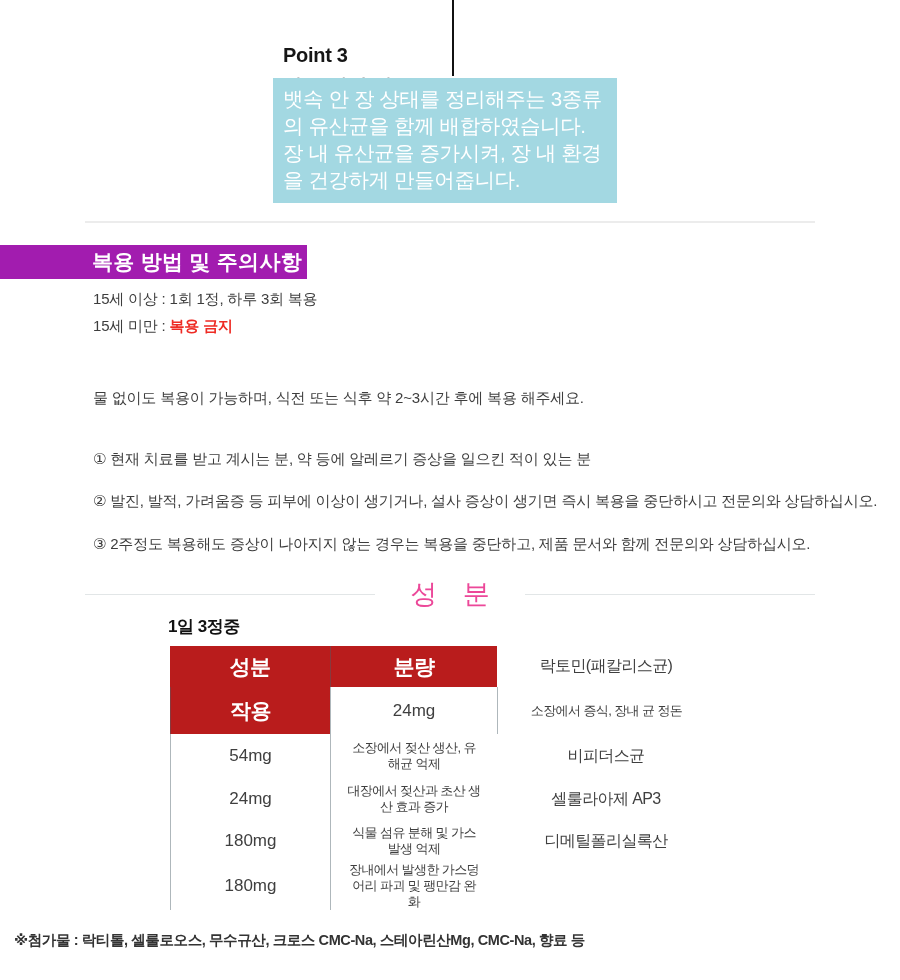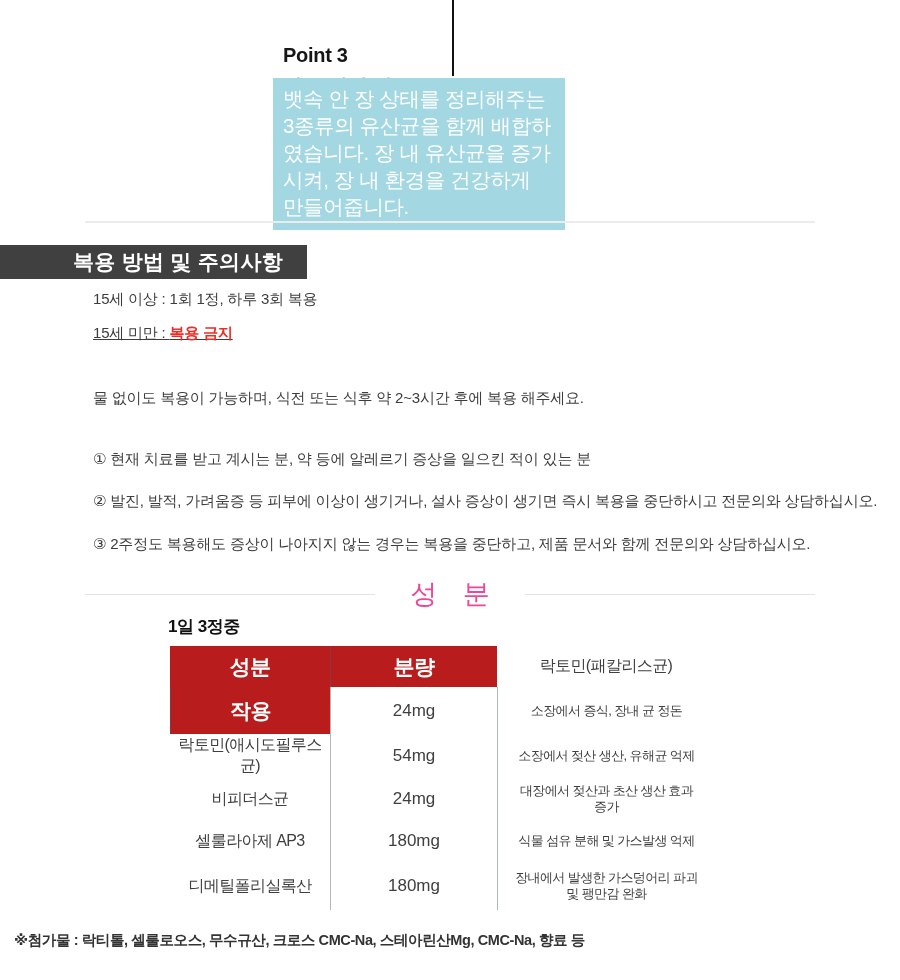--- a/index.html
+++ b/index.html
@@ -6,32 +6,32 @@
   .page{
     position:relative;width:900px;height:980px;background:#ffffff;overflow:hidden;
     font-family:"Liberation Sans","DejaVu Sans",sans-serif;color:#3d3d3d;
   }
   .abs{position:absolute;}
 
   
   .vline{left:452px;top:0;width:2px;height:76px;background:#111;}
   .point-head{left:283px;top:8px;font-size:20px;font-weight:bold;color:#161616;line-height:31px;letter-spacing:-0.3px;margin-top:32px;}
   .desc-box{
-    left:273px;top:78px;width:292px;box-sizing:border-box;
+    left:273px;top:78px;width:344px;box-sizing:border-box;
     background:#a3d8e2;color:#ffffff;
     padding:7px 10px 10px 10px;font-size:20.5px;line-height:27px;letter-spacing:-0.4px;
   }
 
   .divider1{left:85px;top:221px;width:730px;height:2px;background:#ececec;}
 
   
   .section-bar{
     left:0;top:245px;width:307px;height:34px;box-sizing:border-box;
-    background:#404040;color:#fff;font-size:21px;font-weight:bold;line-height:34px;
-    text-align:right;padding-right:24px;letter-spacing:0.3px;
+    background:#a21caf;color:#fff;font-size:21px;font-weight:bold;line-height:34px;
+    text-align:right;padding-right:5px;letter-spacing:0.3px;
   }
   .bodyline{left:93px;font-size:15px;letter-spacing:-0.2px;color:#3d3d3d;white-space:nowrap;}
   .red{color:#ee2b24;font-weight:bold;}
 
   
   .ing-divider{left:85px;top:576px;width:730px;display:flex;align-items:center;gap:26px;}
   .ing-divider .rule{flex:1;height:1px;background:#e2e6e7;}
   .ing-divider .label{
     font-size:27px;color:#ec4899;letter-spacing:9px;white-space:nowrap;
     padding-left:9px; 
@@ -74,21 +74,21 @@
 
   <div class="abs divider1"></div>
 
   <div class="abs section-bar">
     <span>복용 방법 및 주의사항</span>
   </div>
 
   <div class="abs bodyline" style="top:290px;">
     <span>15세 이상 : 1회 1정, 하루 3회 복용</span>
   </div>
-  <div class="abs bodyline" style="top:324px;text-decoration:underline;">
+  <div class="abs bodyline" style="top:317px;">
     <span>15세 미만 : </span><span class="red">복용 금지</span>
   </div>
   <div class="abs bodyline" style="top:389px;">
     <span>물 없이도 복용이 가능하며, 식전 또는 식후 약 2~3시간 후에 복용 해주세요.</span>
   </div>
 
   <div class="abs bodyline" style="top:450px;">
     <span>① 현재 치료를 받고 계시는 분, 약 등에 알레르기 증상을 일으킨 적이 있는 분</span>
   </div>
   <div class="abs bodyline" style="top:492px;">
@@ -108,21 +108,20 @@
 
   <div class="abs itable">
     <div class="cell th">성분</div>
     <div class="cell th c2">분량</div>
     <div class="cell td-ing">락토민(패칼리스균)</div>
 
     <div class="cell th c3">작용</div>
     <div class="cell td-amt c2">24mg</div>
     <div class="cell td-act c3">소장에서 증식, 장내 균 정돈</div>
 
-    <div class="cell td-ing">락토민(애시도필루스균)</div>
     <div class="cell td-amt c2">54mg</div>
     <div class="cell td-act c3">소장에서 젖산 생산, 유해균 억제</div>
 
     <div class="cell td-ing">비피더스균</div>
     <div class="cell td-amt c2">24mg</div>
     <div class="cell td-act c3">대장에서 젖산과 초산 생산 효과 증가</div>
 
     <div class="cell td-ing">셀룰라아제 AP3</div>
     <div class="cell td-amt c2">180mg</div>
     <div class="cell td-act c3">식물 섬유 분해 및 가스발생 억제</div>

